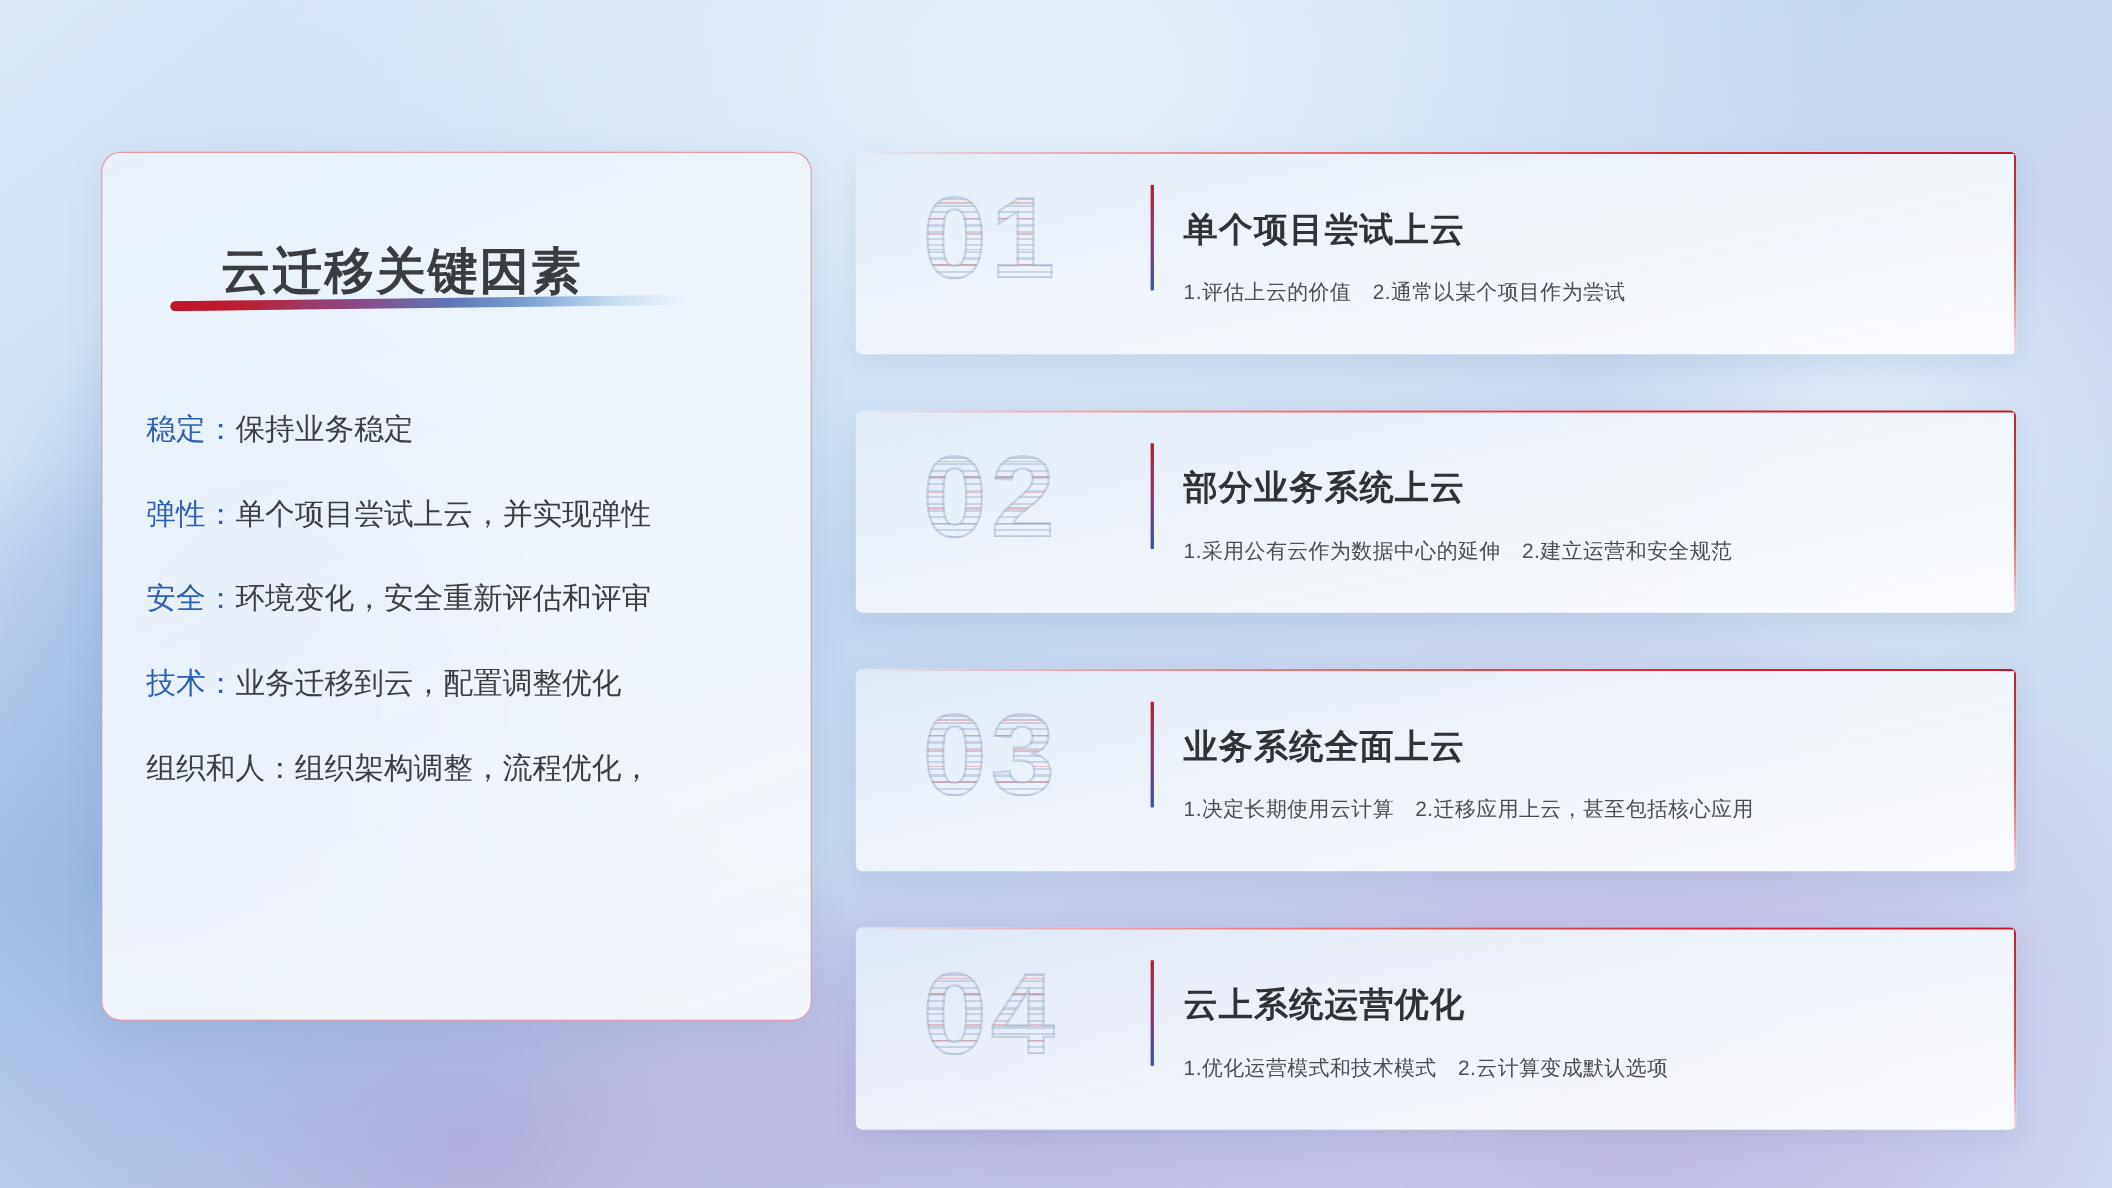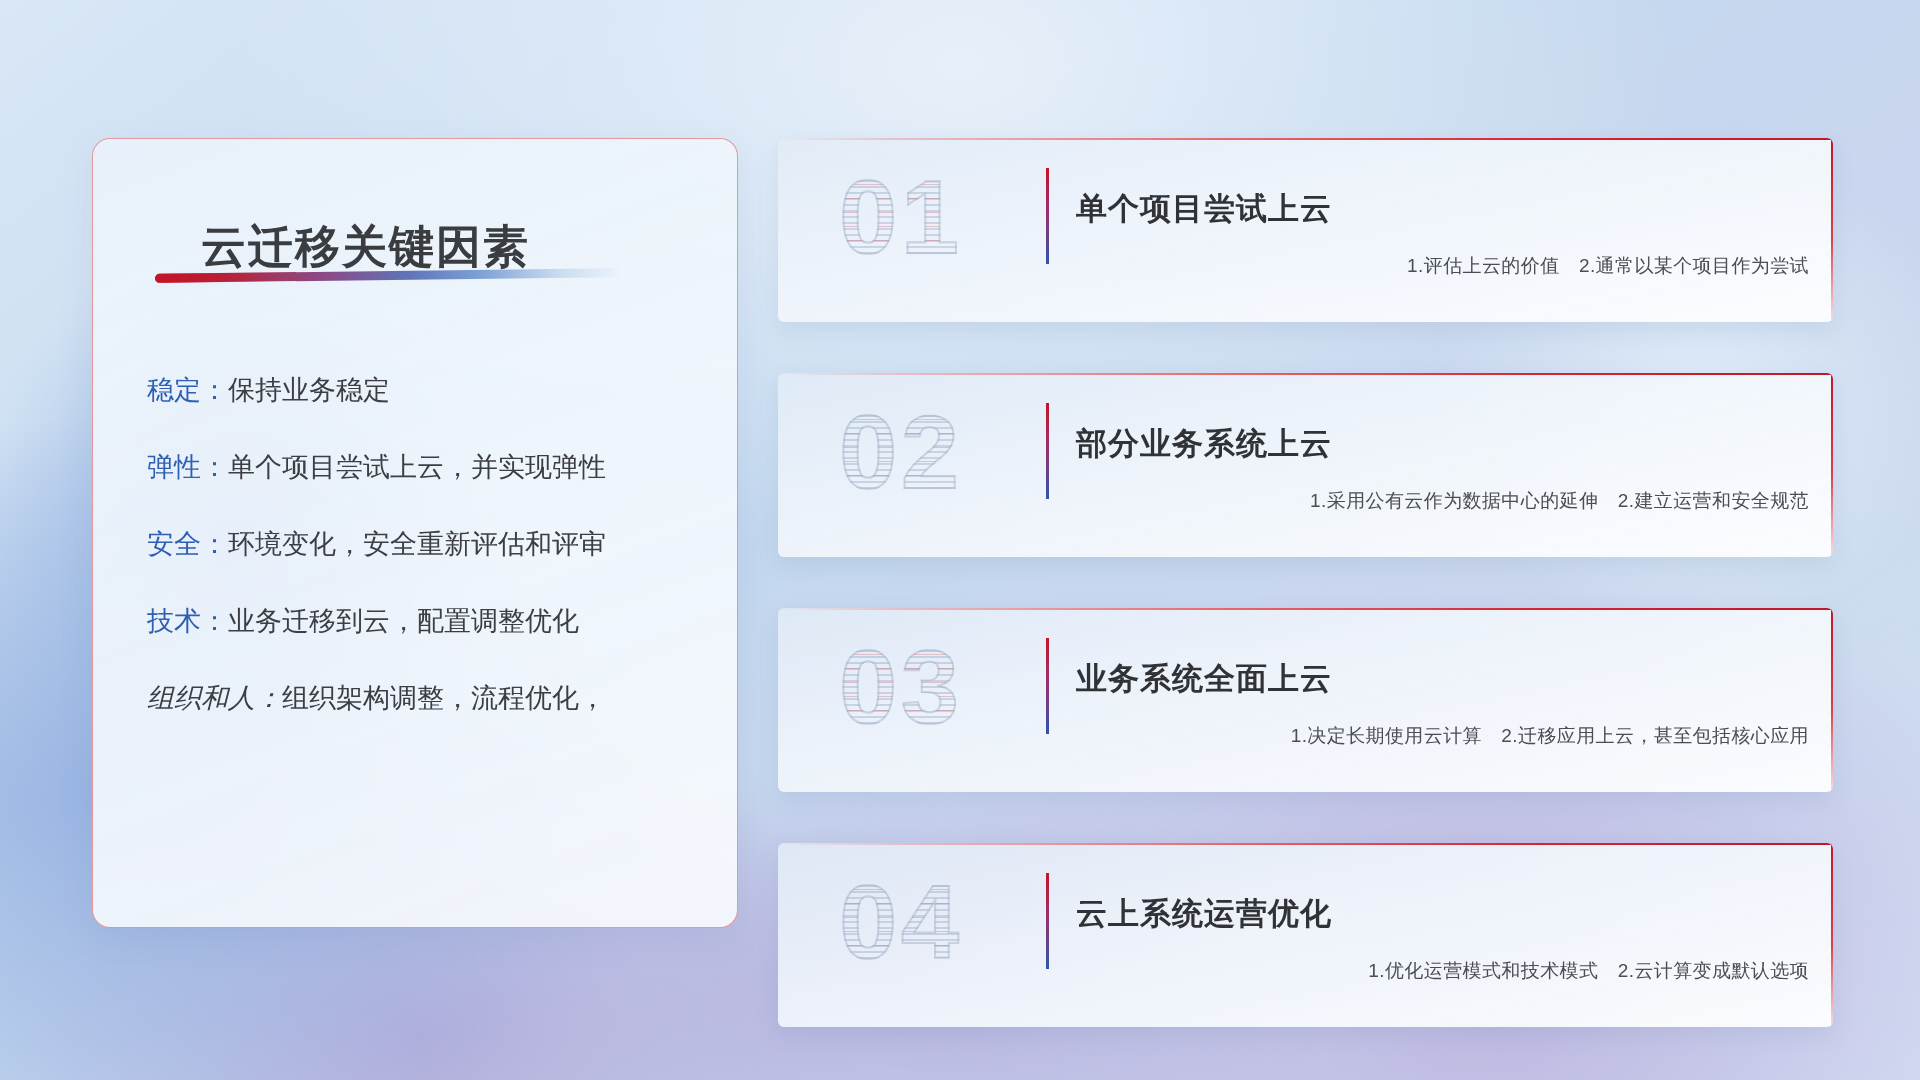--- a/index.html
+++ b/index.html
@@ -118,25 +118,23 @@
     line-height: 1;
     color: #3c3e42;
     margin-bottom: 50px;
     white-space: nowrap;
   }
   .factor-row:last-child {
     margin-bottom: 0;
   }
   .factor-label {
     color: #2f5fb3;
-    margin-left: 14px;
   }
   .factor-label.plain {
     color: #3c3e42;
-    font-style: italic;
   }
   .factor-text {
     color: #3c3e42;
   }
 
   
   .cards {
     position: absolute;
     left: 778px;
     top: 138px;
@@ -244,21 +242,20 @@
     letter-spacing: 1px;
     line-height: 1.2;
     white-space: nowrap;
   }
   .card-desc {
     margin-top: 20px;
     font-size: 19px;
     color: #4a4d52;
     letter-spacing: 0.4px;
     white-space: nowrap;
-    text-align: right;
   }
 </style>
 </head>
 <body>
 
 <div class="bg">
   <div class="bg-soft-left"></div>
   <div class="bg-soft-bottom"></div>
   <div class="bg-soft-right"></div>
 </div>

